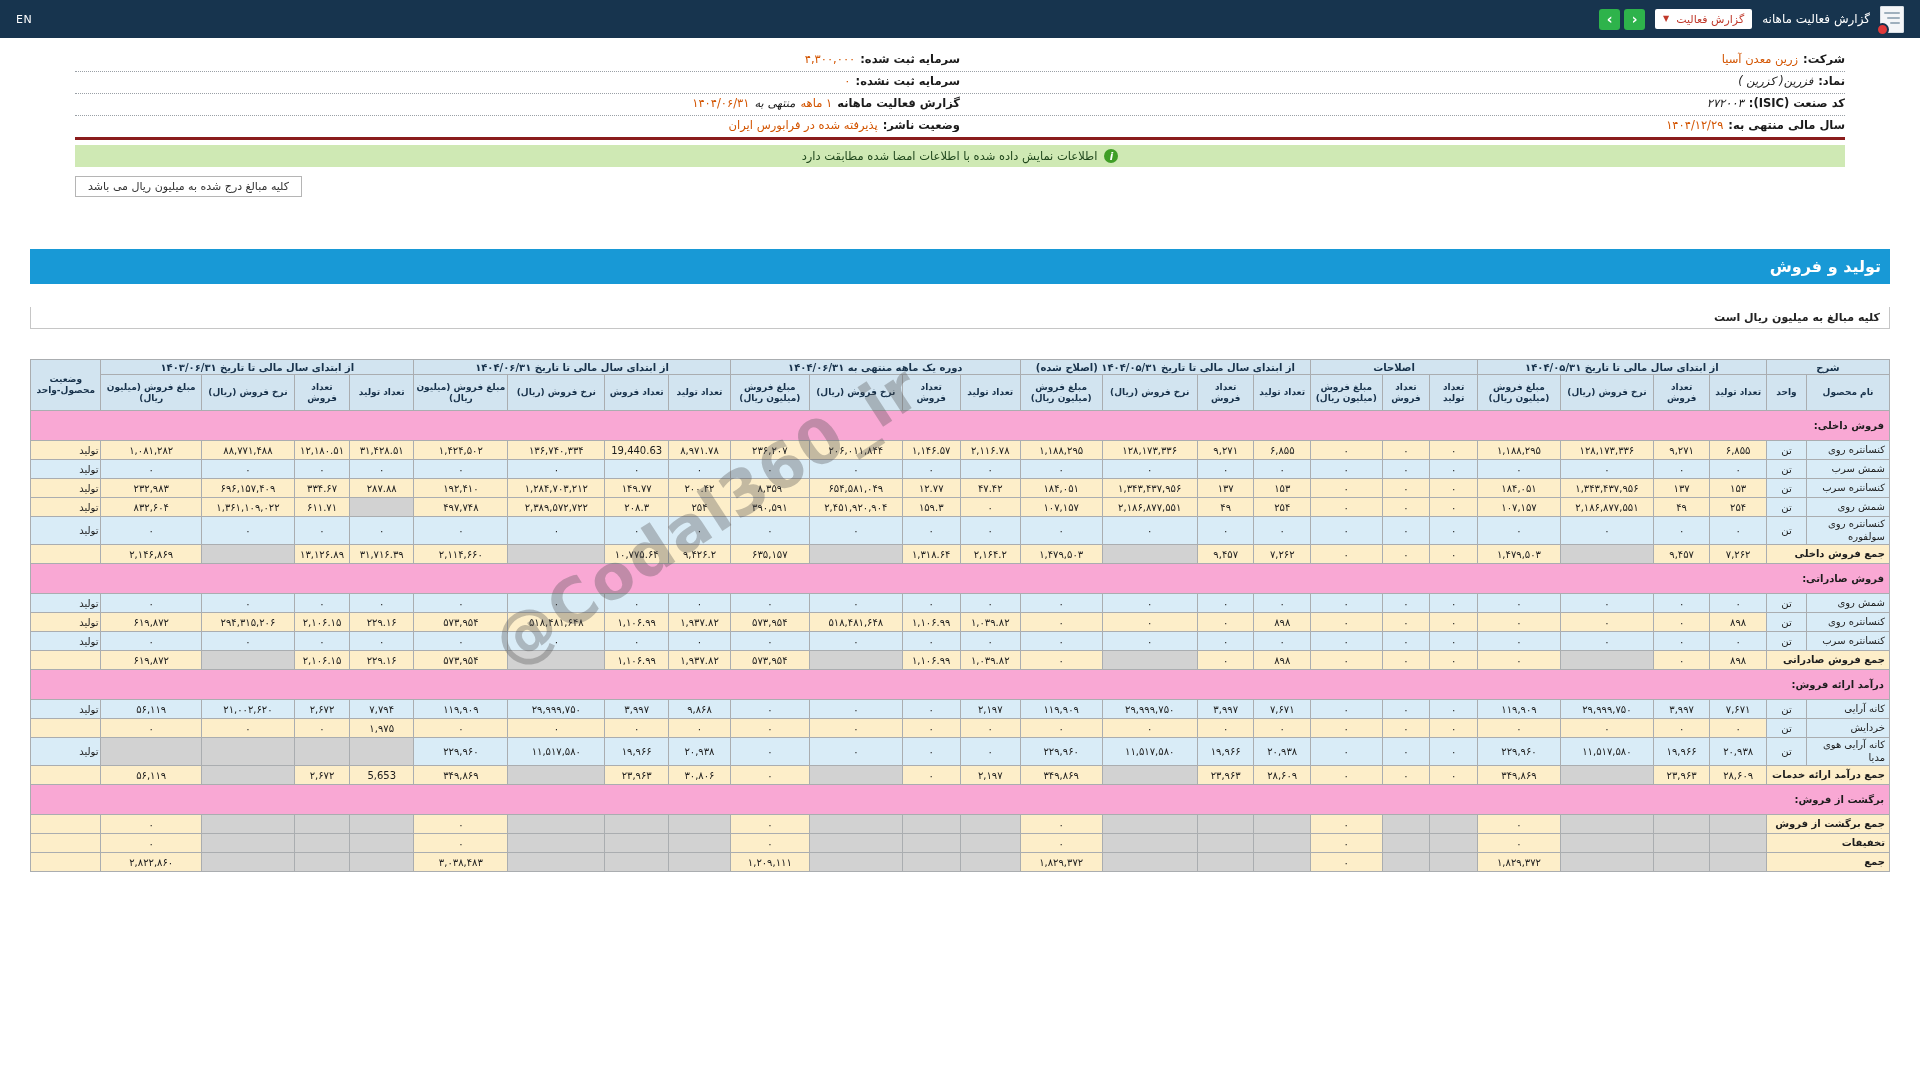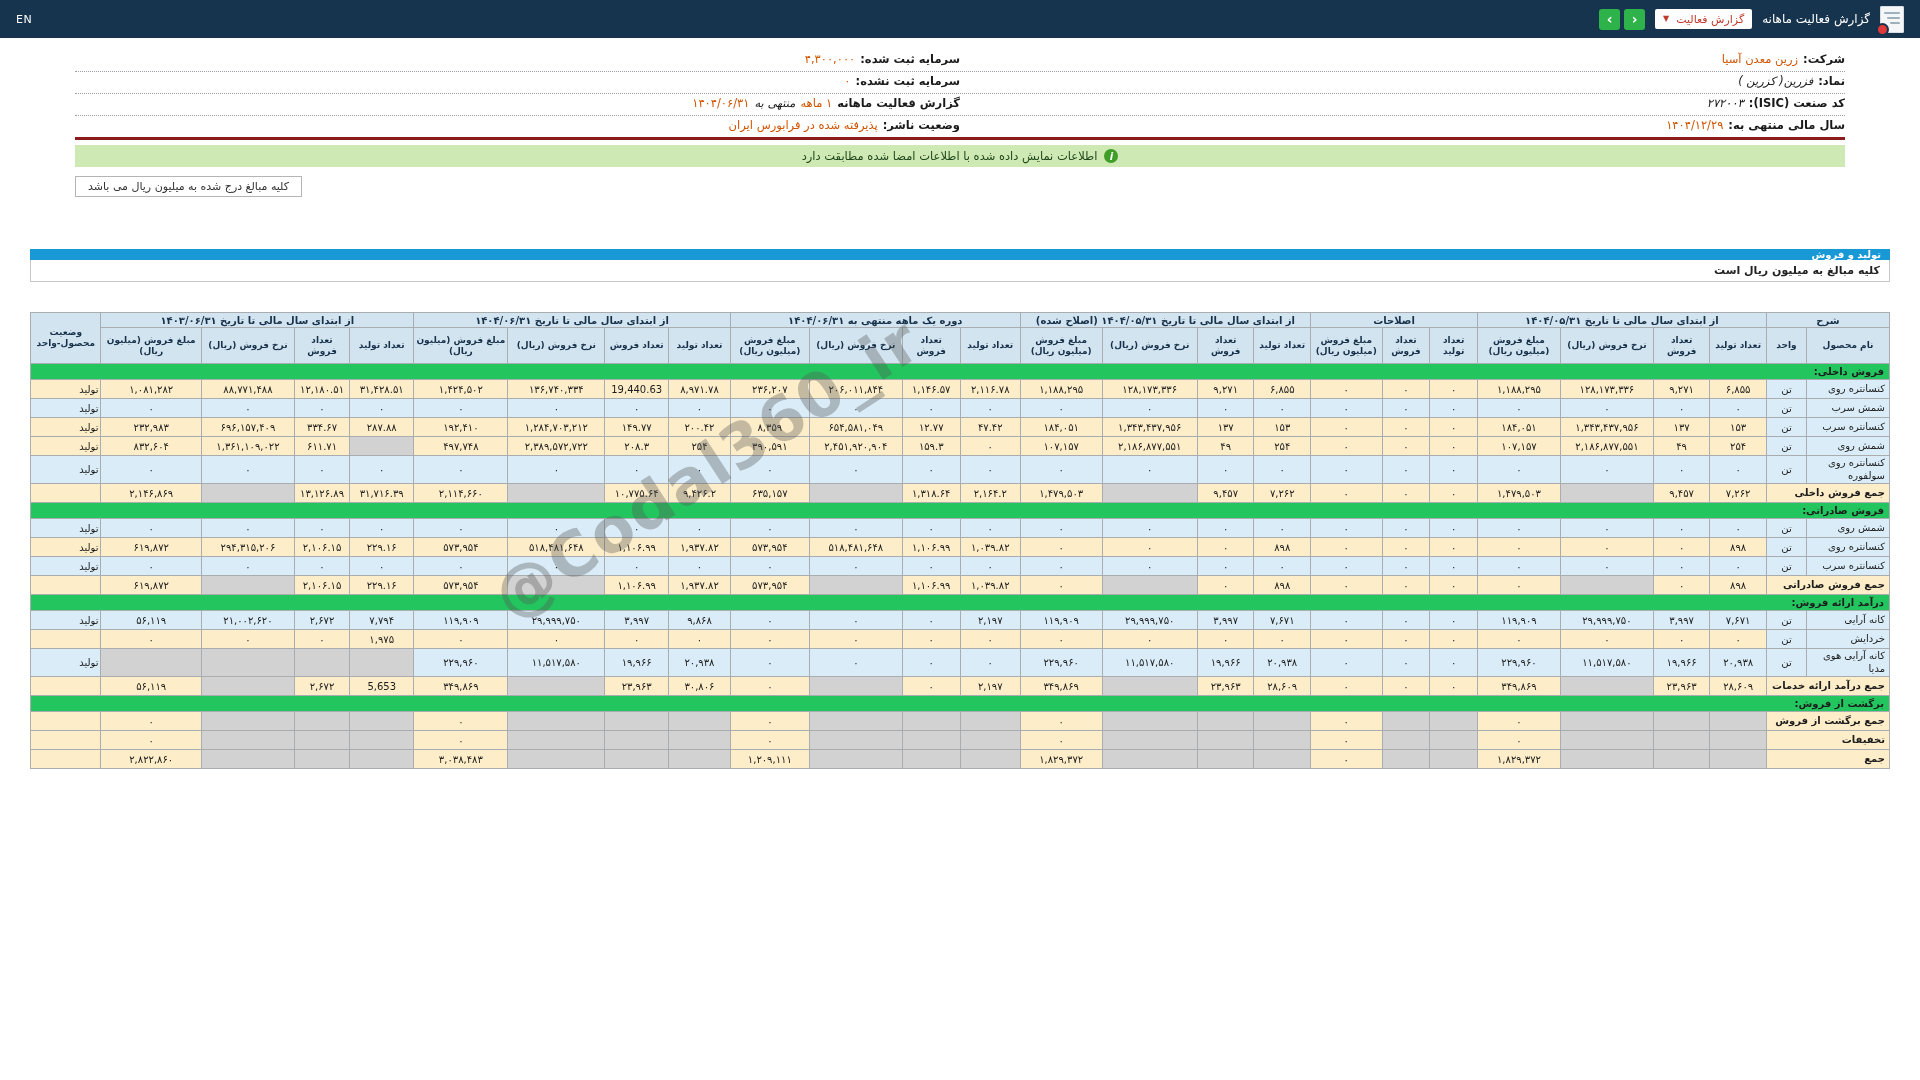--- a/index.html
+++ b/index.html
@@ -31,43 +31,43 @@
   
   .signed-bar{margin:5px 75px 0;background:#cfe9b4;height:22px;display:flex;align-items:center;justify-content:center;gap:7px;font-size:11.5px;color:#20471c;}
   .info-icon{width:14px;height:14px;border-radius:50%;background:#3f9e27;color:#fff;font-size:10px;font-weight:bold;font-style:italic;display:flex;align-items:center;justify-content:center;flex:0 0 auto;}
 
   
   .unit-tab-wrap{padding:0 75px;}
   .unit-tab{margin-top:9px;margin-right:auto;margin-left:0;width:fit-content;border:1px solid #b5b5b5;background:#fff;padding:3px 12px;font-size:11px;color:#333;}
 
   
   .main{padding:0 30px;margin-top:52px;}
-  .section-title{background:#1899d6;color:#fff;font-weight:bold;font-size:10px;padding:0 9px;}
-  .section-subtitle{border:1px solid #c6c6c6;border-top:none;font-weight:bold;font-size:11px;padding:4px 9px;color:#222;background:#fff;}
+  .section-title{background:#1899d6;color:#fff;font-weight:bold;font-size:16px;padding:8px 9px;}
+  .section-subtitle{border:1px solid #c6c6c6;border-top:none;font-weight:bold;font-size:11px;padding:4px 9px;color:#222;background:#fff;margin-top:23px;}
   .table-wrap{position:relative;margin-top:30px;}
 
   
   table{width:100%;border-collapse:collapse;table-layout:fixed;}
   th,td{border:1px solid #aaadb0;padding:1px 2px;overflow:hidden;box-sizing:border-box;}
   thead th{background:#d2e4f0;color:#17314a;font-weight:bold;text-align:center;vertical-align:middle;}
   th.gh{font-size:10px;white-space:nowrap;height:15px;}
   th.sh{font-size:9px;height:36px;line-height:1.2;}
   td{font-size:10px;color:#1c1c1c;}
   .num-cell{text-align:center;direction:ltr;white-space:nowrap;}
   .tone-cream .num-cell{background:#fdeec9;}
   .tone-blue  .num-cell{background:#d9ecf7;}
   .num-cell.empty{background:#d2d2d2;}
   .name-cell,.unit-cell{background:#d9ecf7;}
   .name-cell{text-align:right;padding:1px 4px;line-height:1.25;}
   .unit-cell{text-align:center;}
   .tone-cream .name-cell.jam{background:#fdeec9;font-weight:bold;}
   .status-cell{padding-left:44px;}
   .tone-cream .status-cell{background:#fdeec9;}
   .tone-blue  .status-cell{background:#d9ecf7;}
-  .section-row td{background:#22c55e;text-align:right;font-weight:bold;font-size:10px;height:16px;padding:0 5px;}
+  .section-row td{background:#f9a8d4;text-align:right;font-weight:bold;font-size:10px;height:30px;padding:0 5px;}
   .data-row td{height:19px;}
 
   
   .watermark{position:absolute;left:430px;top:120px;transform:rotate(-33deg);transform-origin:center;font-size:62px;font-weight:bold;color:rgba(85,85,85,.35);pointer-events:none;direction:ltr;letter-spacing:2px;z-index:5;white-space:nowrap;}
 </style>
 </head>
 <body>
 
 <div class="navbar">
   <div class="nav-right">

